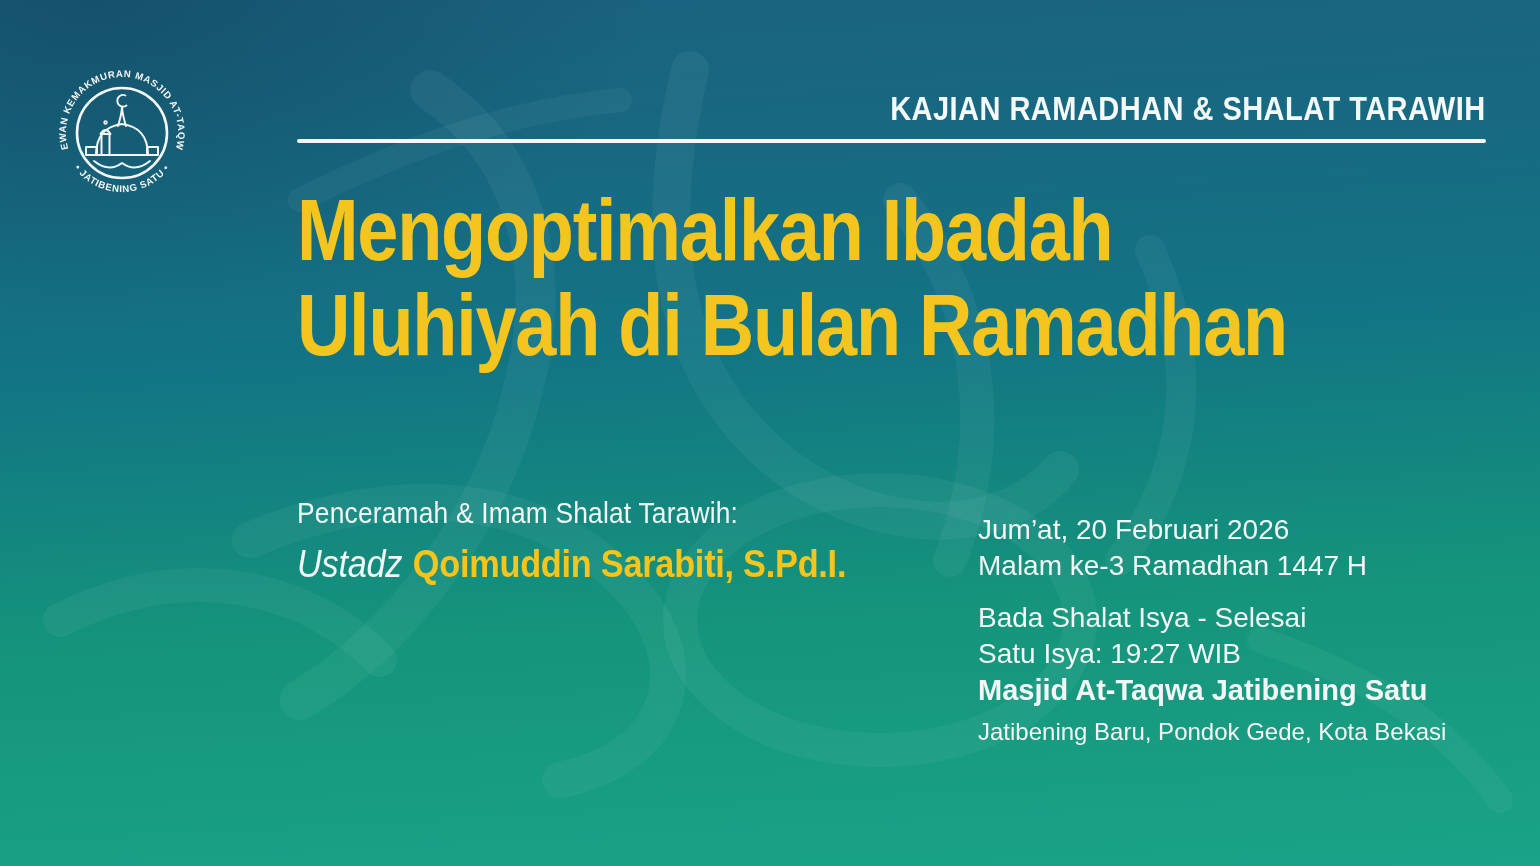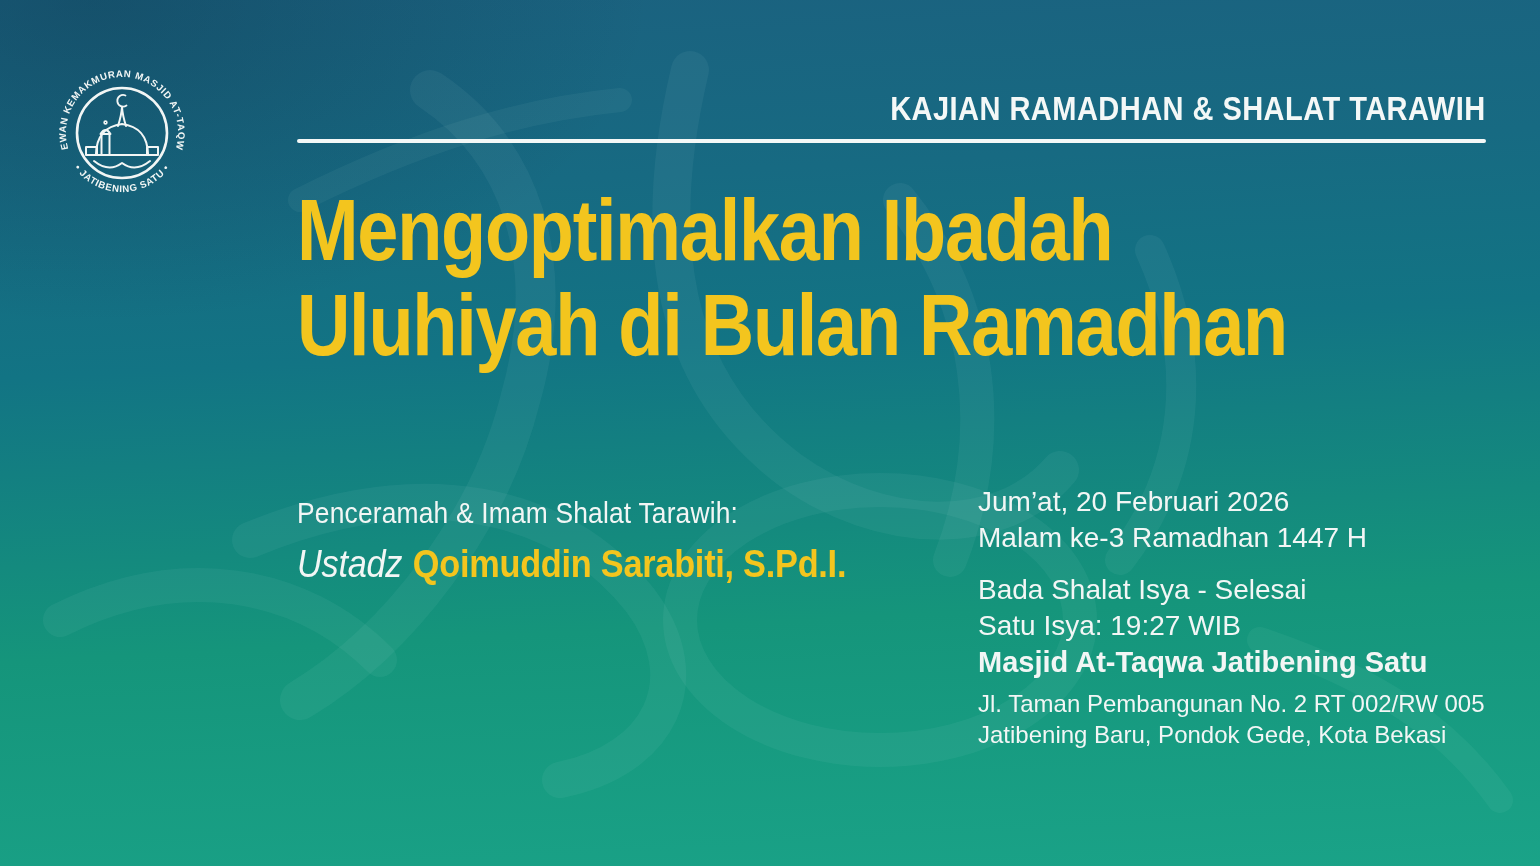--- a/index.html
+++ b/index.html
@@ -35,21 +35,21 @@
     letter-spacing:-1.5px;white-space:nowrap;
     transform:scaleX(0.84);transform-origin:0 0;
   }
 
   .speaker{position:absolute;left:297px;top:496px;transform:scaleX(0.88);transform-origin:0 0;white-space:nowrap;}
   .speaker-heading{color:#F2F6F5;font-size:30px;font-weight:400;letter-spacing:.2px;}
   .speaker-name{margin-top:12px;font-size:39px;letter-spacing:-.3px;}
   .speaker-name .ustadz{color:#F2F6F5;font-style:italic;font-weight:400;margin-right:12px;}
   .speaker-name .sname{color:#F3C51E;font-weight:700;}
 
-  .details{position:absolute;left:978px;top:484px;color:#F2F6F5;}
+  .details{position:absolute;left:978px;top:512px;color:#F2F6F5;}
   .detail-group{margin-bottom:0;}
   .dline{font-size:28px;line-height:36px;font-weight:400;white-space:nowrap;}
   .dline b{font-weight:400;}
   .gap1{margin-top:16px;}
   .venue-name{font-size:29px;line-height:36px;font-weight:700;white-space:nowrap;}
   .addr{font-size:24px;line-height:31px;font-weight:400;white-space:nowrap;}
   .addr-wrap{margin-top:8px;}
 </style>
 </head>
 <body>
@@ -120,19 +120,18 @@
       <div class="dline">Jum’at, 20 Februari 2026</div>
       <div class="dline">Malam ke-3 Ramadhan 1447 H</div>
     </div>
     <div class="detail-group gap1">
       <div class="dline">Bada Shalat Isya - Selesai</div>
       <div class="dline"><span>Satu Isya: </span><b>19:27 WIB</b></div>
     </div>
     <div class="detail-group">
       <div class="venue-name">Masjid At-Taqwa Jatibening Satu</div>
       <div class="addr-wrap">
-        <div class="addr">Jl. Taman Pembangunan No. 2 RT 002/RW 005</div>
         <div class="addr">Jatibening Baru, Pondok Gede, Kota Bekasi</div>
       </div>
     </div>
   </div>
 
 </div>
 
 </body></html>

